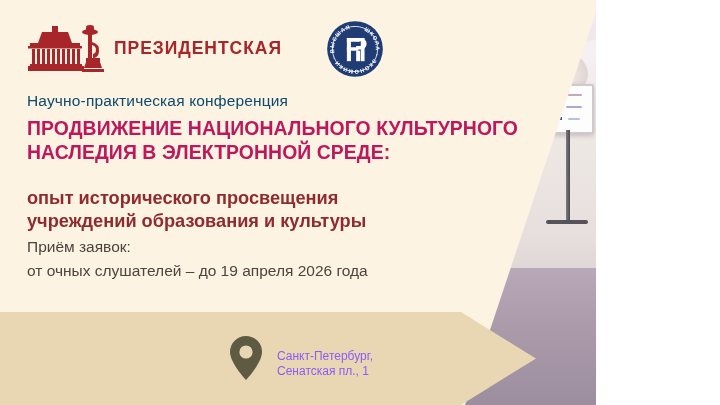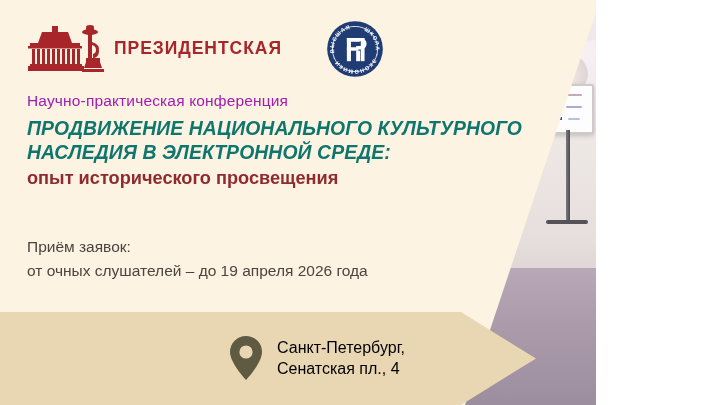--- a/index.html
+++ b/index.html
@@ -304,37 +304,36 @@
     margin-left: 44px;
     width: 58px; height: 58px;
     flex: 0 0 auto;
   }
 
   
   .kicker {
     position: absolute;
     left: 27px; top: 92px;
     font-size: 15.5px;
-    color: #a21caf;
+    color: #0c4a6e;
     letter-spacing: .01em;
   }
   .headline {
     position: absolute;
     left: 27px; top: 117px;
-    color: #0f766e;
+    color: #be185d;
     font-weight: bold;
     font-size: 19.4px;
     line-height: 1.22;
     letter-spacing: .004em;
     text-transform: uppercase;
-    font-style: italic;
   }
   .subhead {
     position: absolute;
-    left: 27px; top: 167px;
+    left: 27px; top: 187px;
     color: #8f2b2e;
     font-weight: bold;
     font-size: 18.2px;
     line-height: 1.28;
   }
   .apply {
     position: absolute;
     left: 27px; top: 236px;
     color: #4c4440;
     line-height: 1.42;
@@ -347,22 +346,22 @@
     position: absolute;
     left: 63px; bottom: 27px;
     color: #a3141c;
     font-weight: bold;
     font-size: 37px;
     letter-spacing: .005em;
   }
   .place {
     position: absolute;
     left: 277px; bottom: 26px;
-    color: #000000;
-    font-size: 16px;
+    color: #8b5cf6;
+    font-size: 12px;
     line-height: 1.27;
   }
   .place span { display: block; }
   .pin {
     position: absolute;
     left: 228px; bottom: 24px;
     width: 36px; height: 46px;
   }
 </style>
 </head>
@@ -491,31 +490,32 @@
 
   <div class="kicker">Научно-практическая конференция</div>
 
   <div class="headline">
     <div>ПРОДВИЖЕНИЕ НАЦИОНАЛЬНОГО КУЛЬТУРНОГО</div>
     <div>НАСЛЕДИЯ В ЭЛЕКТРОННОЙ СРЕДЕ:</div>
   </div>
 
   <div class="subhead">
     <div>опыт исторического просвещения</div>
+    <div>учреждений образования и культуры</div>
   </div>
 
   <div class="apply">
     <span class="a1">Приём заявок:</span>
     <span class="a2">от очных слушателей  –  до  19 апреля 2026 года</span>
   </div>
 
 
   <svg class="pin" viewBox="0 0 36 46">
     <path d="M18 1 C9 1 2 8 2 17 C2 28 18 45 18 45 C18 45 34 28 34 17 C34 8 27 1 18 1 Z" fill="#5f5a42"></path>
     <circle cx="18" cy="17" r="6.6" fill="#e9d7b4"></circle>
   </svg>
 
   <div class="place">
     <span>Санкт-Петербург,</span>
-    <span>Сенатская пл., 4</span>
+    <span>Сенатская пл., 1</span>
   </div>
 
 </div>
 
 </body></html>

